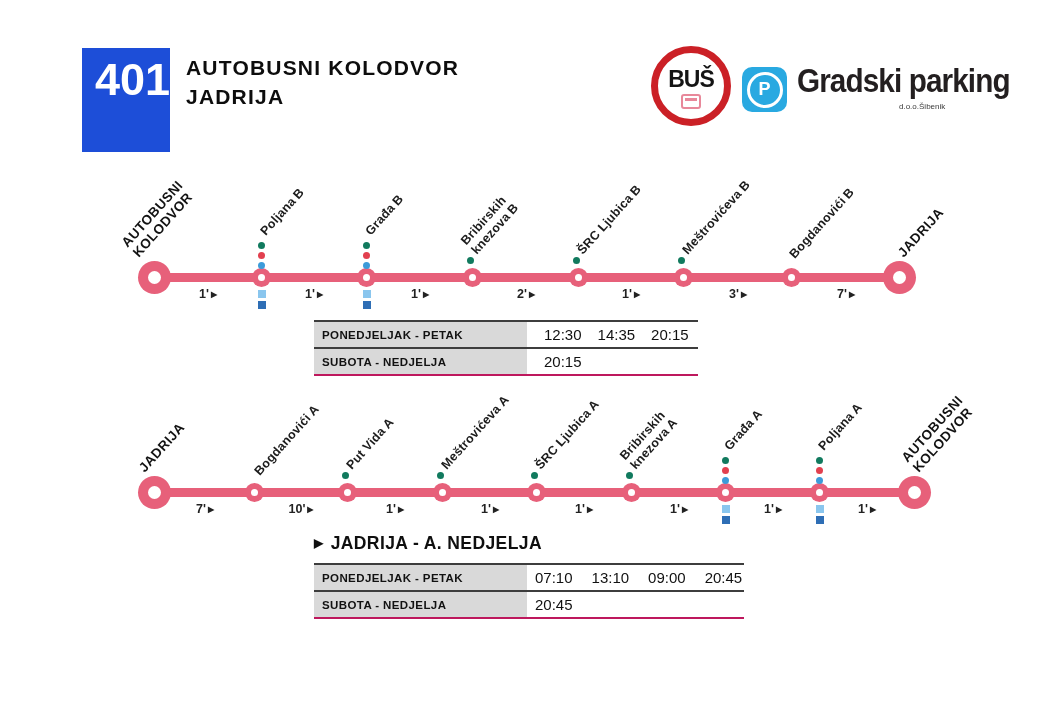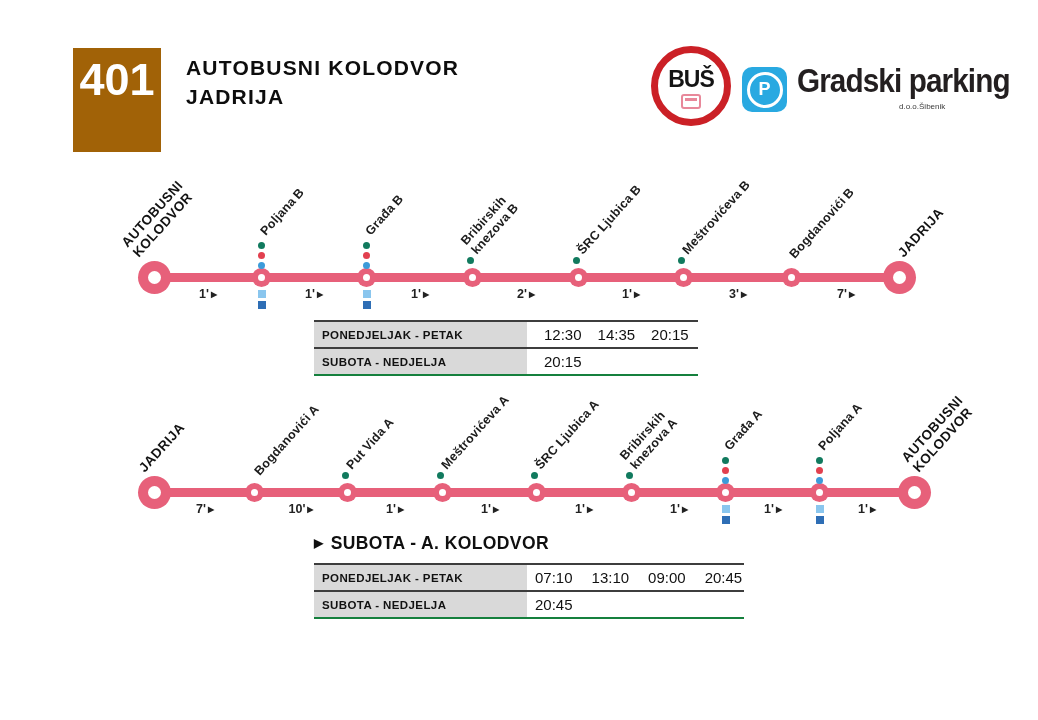--- a/index.html
+++ b/index.html
@@ -1,22 +1,22 @@
 <!DOCTYPE html>
 <html><head>
 <meta charset="utf-8">
 <style>
   html,body{margin:0;padding:0;background:#fff;}
   #page{position:relative;width:1038px;height:720px;background:#fff;overflow:hidden;
         font-family:"Liberation Sans",sans-serif;color:#111;}
   .abs{position:absolute;}
 
   
-  .badge{left:73px;top:48px;width:88px;height:104px;background:#a16207;color:#fff;
-         font-size:45px;font-weight:bold;text-align:center;padding-top:6px;box-sizing:border-box;}
+  .badge{left:82px;top:48px;width:88px;height:104px;background:#1d4ed8;color:#fff;
+         font-size:45px;font-weight:bold;text-align:right;padding-top:6px;box-sizing:border-box;}
   .page-title{left:186px;top:53px;font-size:21px;font-weight:800;letter-spacing:1.2px;
               line-height:29px;color:#0d0d0d;white-space:pre-line;}
   .bus-logo{left:651px;top:46px;width:66px;height:66px;border:7px solid #cb2026;border-radius:50%;
             display:flex;flex-direction:column;align-items:center;justify-content:center;background:#fff;}
   .bus-logo .txt{font-size:23px;font-weight:800;letter-spacing:-1px;color:#141414;margin-top:3px;}
   .bus-icon{width:16px;height:11px;border:2px solid #e8889a;border-radius:3px;margin-top:1px;position:relative;}
   .bus-icon::before{content:"";position:absolute;left:2px;right:2px;top:2px;height:3px;background:#e8889a;}
   .p-badge{left:742px;top:67px;width:45px;height:45px;background:#29a9e1;border-radius:10px;
            display:flex;align-items:center;justify-content:center;}
   .p-ring{width:30px;height:30px;border:3px solid #fff;border-radius:50%;display:flex;
@@ -40,21 +40,21 @@
   .stop-label{transform-origin:0 100%;transform:rotate(-48deg);white-space:pre-line;
               font-size:12.5px;font-weight:600;line-height:14px;letter-spacing:.2px;color:#1c1c1c;}
   .stop-label b{font-weight:800;margin-left:3px;}
   .stop-label.term{font-size:13.5px;font-weight:800;line-height:15px;letter-spacing:.4px;color:#121212;}
   .ttime{transform:translateX(-50%);font-size:12.5px;font-weight:600;color:#222;white-space:nowrap;}
   .ttime .arr{font-size:8px;margin-left:2px;vertical-align:1.5px;}
 
   
   .tt-title{font-size:17.5px;font-weight:800;letter-spacing:.4px;color:#0f0f0f;white-space:nowrap;}
   .tt-title .arr{font-size:12px;margin-right:7px;vertical-align:2px;}
-  .tt-rows{margin-top:9px;border-top:2px solid #3d3d3d;border-bottom:2px solid #15803d;}
+  .tt-rows{margin-top:9px;border-top:2px solid #3d3d3d;border-bottom:2px solid #be185d;}
   .tt-row{display:flex;height:25px;align-items:stretch;}
   .tt-row + .tt-row{border-top:2px solid #3d3d3d;}
   .tt-label{width:205px;background:#d9d9d9;display:flex;align-items:center;flex:none;
             padding-left:8px;font-size:11.5px;font-weight:bold;letter-spacing:.4px;color:#111;}
   .tt-times{display:flex;align-items:center;font-size:15px;color:#111;}
   .tt1 .tt-times{padding-left:17px;column-gap:16px;}
   .tt2 .tt-times{padding-left:8px;column-gap:19px;}
 </style>
 </head>
 <body>
@@ -187,21 +187,21 @@
   <div class="abs ttime" style="left:301px;top:502px;"><span>10'</span><span class="arr">▶</span></div>
   <div class="abs ttime" style="left:395px;top:502px;"><span>1'</span><span class="arr">▶</span></div>
   <div class="abs ttime" style="left:490px;top:502px;"><span>1'</span><span class="arr">▶</span></div>
   <div class="abs ttime" style="left:584px;top:502px;"><span>1'</span><span class="arr">▶</span></div>
   <div class="abs ttime" style="left:679px;top:502px;"><span>1'</span><span class="arr">▶</span></div>
   <div class="abs ttime" style="left:773px;top:502px;"><span>1'</span><span class="arr">▶</span></div>
   <div class="abs ttime" style="left:867px;top:502px;"><span>1'</span><span class="arr">▶</span></div>
 
   <div class="abs tt2" style="left:314px;top:533px;width:430px;">
     <div class="tt-title">
-      <span class="arr">▶</span><span>SUBOTA - A. KOLODVOR</span>
+      <span class="arr">▶</span><span>JADRIJA - A. NEDJELJA</span>
     </div>
     <div class="tt-rows">
       <div class="tt-row">
         <div class="tt-label">PONEDJELJAK - PETAK</div>
         <div class="tt-times">
           <span>07:10</span>
           <span>13:10</span>
           <span>09:00</span>
           <span>20:45</span>
         </div>

